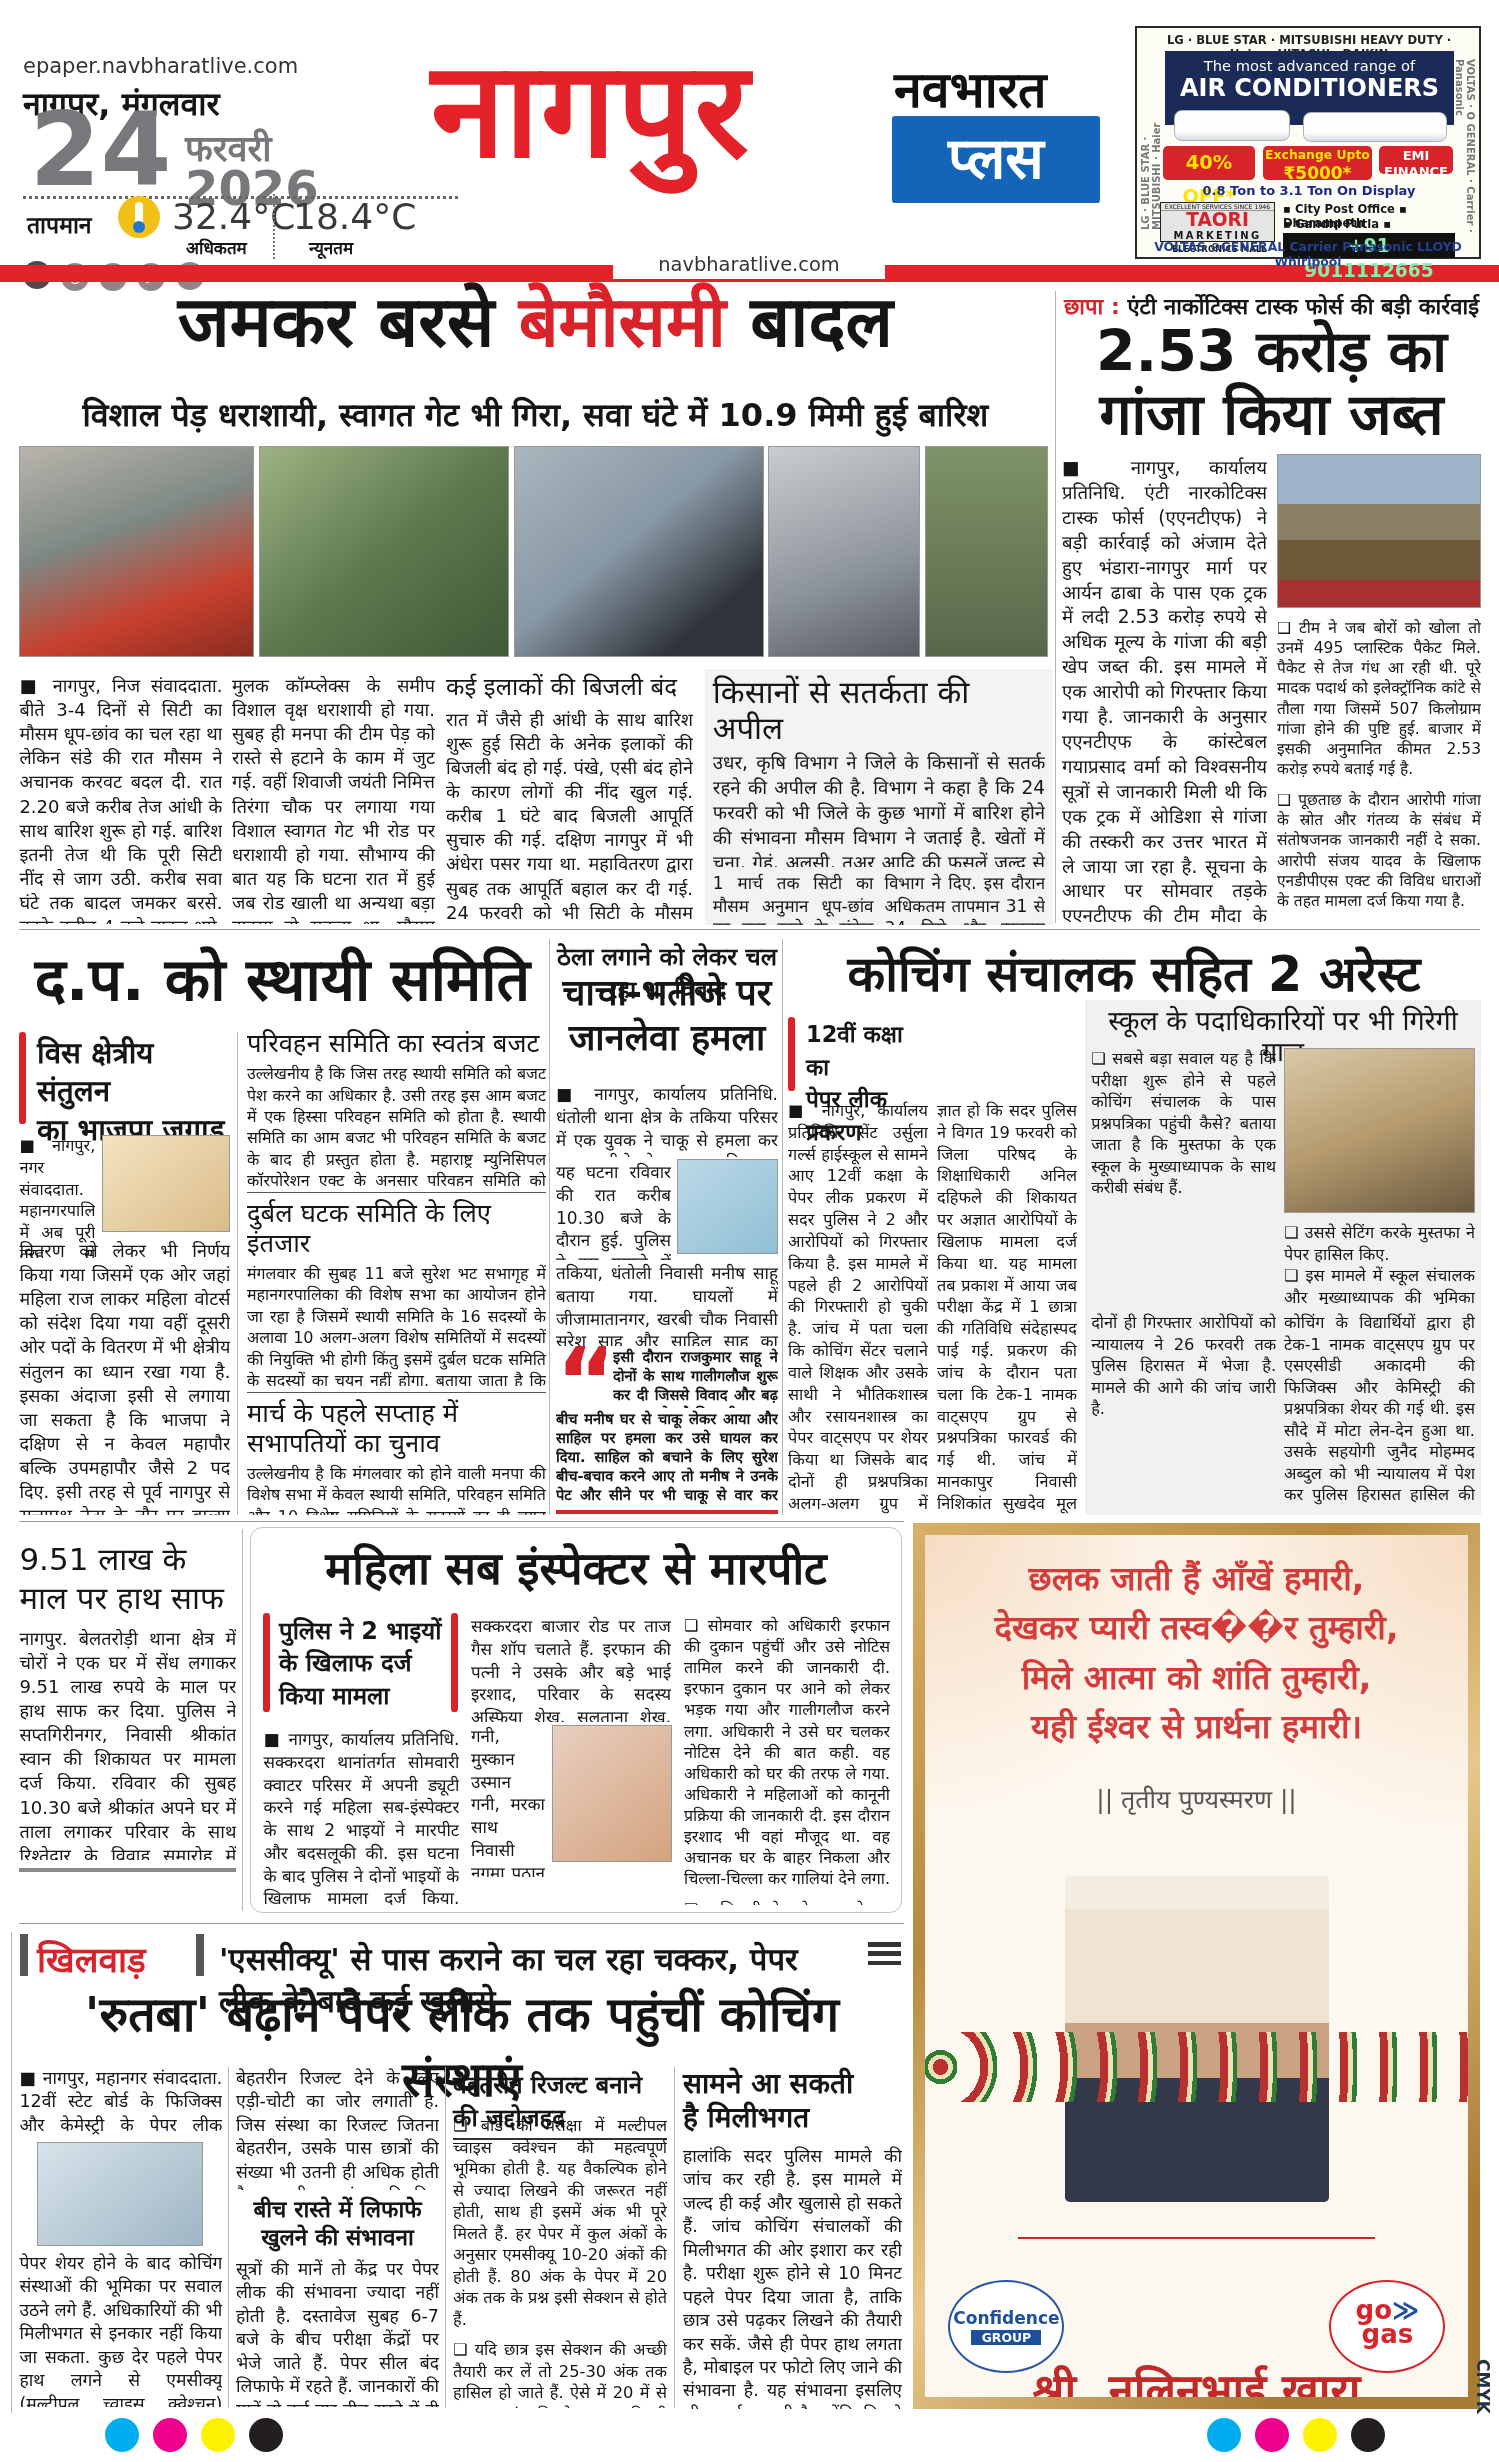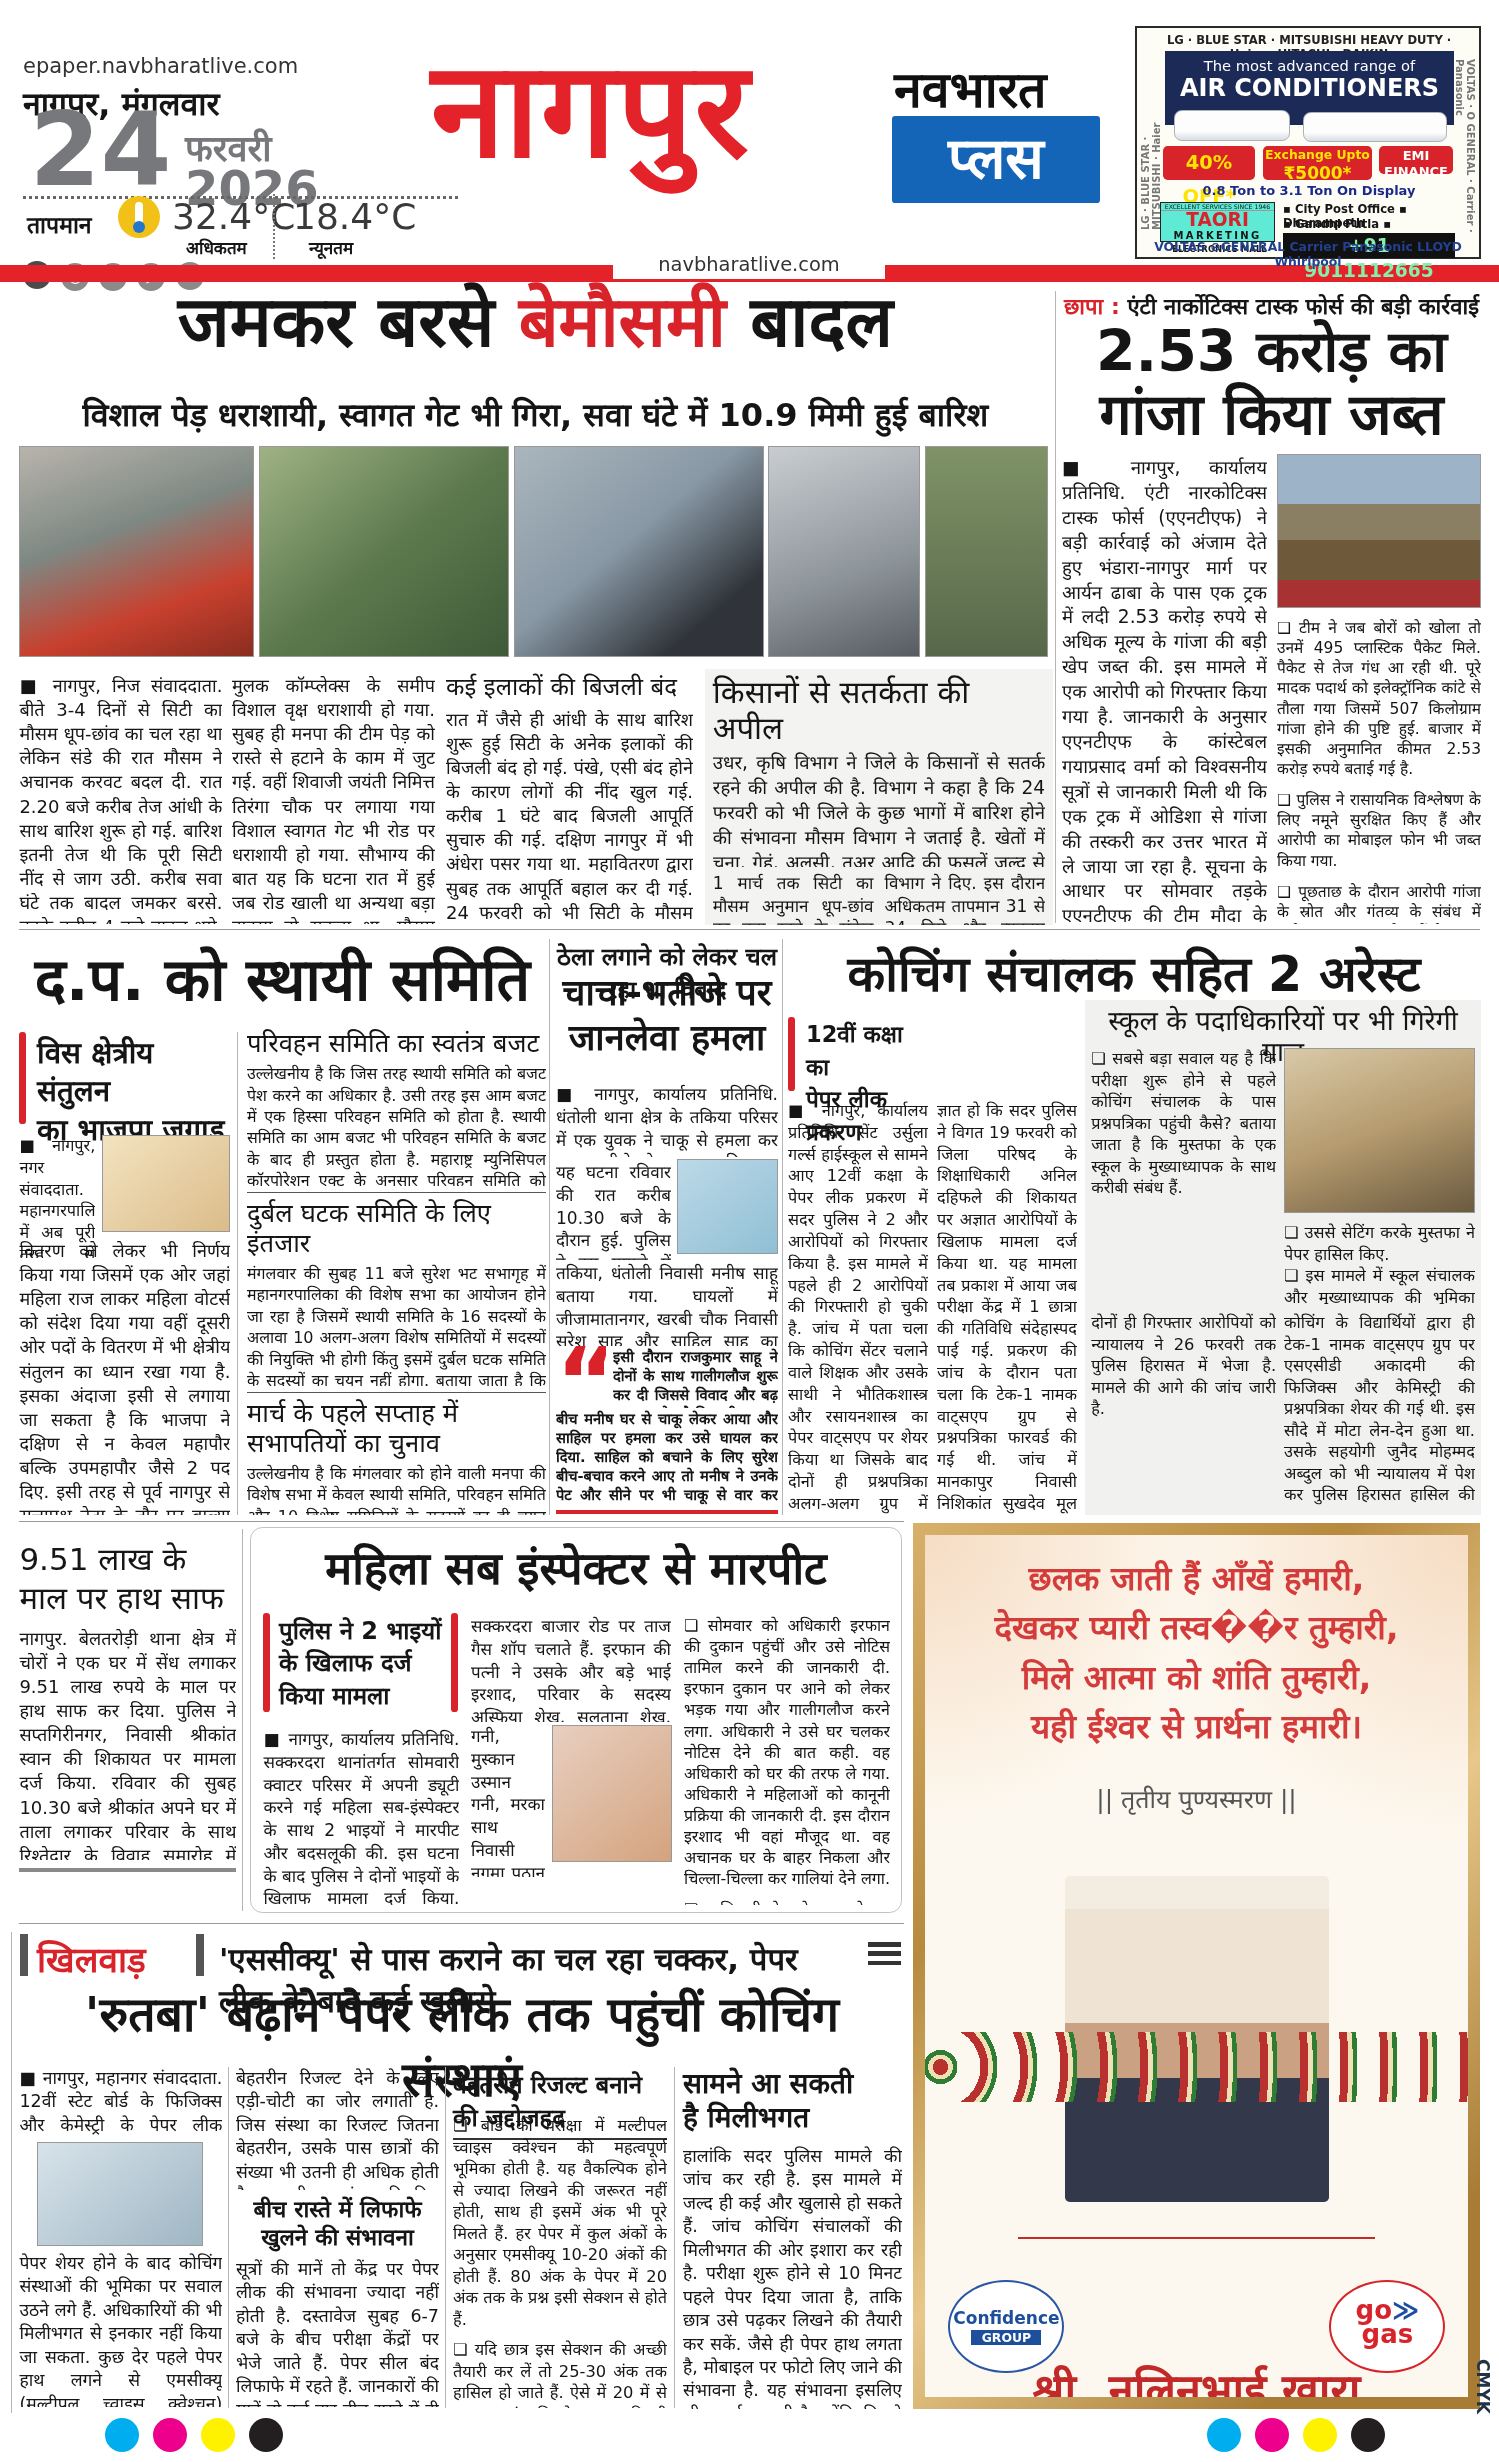--- a/index.html
+++ b/index.html
@@ -73,21 +73,21 @@
     <div class="badge-red abs" style="left:26px;top:118px;width:92px;height:34px;font-size:19.4px;line-height:34px"><span>40% OFF*</span></div>
     <div class="badge-red abs" style="left:126px;top:118px;width:109px;height:34px;font-size:12.4px;line-height:1.2">
       <div style="margin-top:2.3px">Exchange Upto</div>
       <div style="font-size:17px">₹5000*</div>
     </div>
     <div class="badge-red abs" style="left:242px;top:118px;width:74px;height:28px;font-size:13px;line-height:1.2;color:#fff">
       <div style="margin-top:2.3px">EMI</div>
       <div>FINANCE</div>
     </div>
     <div class="abs b ctr" style="left:26px;top:155px;width:292px;font-size:13px;color:#1b2a8a">0.8 Ton to 3.1 Ton On Display</div>
-    <div class="abs" style="left:23px;top:174px;width:115px;height:40px;border:1.6px solid #222;background:#5eead4;text-align:center">
+    <div class="abs" style="left:23px;top:174px;width:115px;height:40px;border:1.6px solid #222;background:#e5e5e5;text-align:center">
       <div style="font-size:6.2px;border-bottom:0.8px solid #999">EXCELLENT SERVICES SINCE 1946</div>
       <div class="b" style="font-size:18.6px;color:#d8232a;line-height:1">TAORI</div>
       <div class="b" style="font-size:10px;letter-spacing:2.3px">MARKETING</div>
     </div>
     <div class="abs b" style="left:25px;top:216px;width:115px;font-size:8.5px;text-align:center">ELECTRONICS MALL</div>
     <div class="abs b" style="left:146px;top:174px;width:174px;font-size:11.6px">▪ City Post Office  ▪ Dharampeth</div>
     <div class="abs b" style="left:146px;top:189px;width:174px;font-size:11.6px">▪ Gandhi Putla  ▪ Yashwant Stadium</div>
     <div class="abs b ctr" style="left:146px;top:205px;width:172px;height:25px;background:#111;color:#86efac;font-size:18.6px;line-height:25px">+91 9011112665</div>
 
   </div>
@@ -129,21 +129,20 @@
     <span>एंटी नार्कोटिक्स टास्क फोर्स की बड़ी कार्रवाई</span>
   </div>
   <div class="abs ctr b" style="left:1062px;top:320px;width:419px;font-size:57px;line-height:1.1">
     <div>2.53 करोड़ का</div>
     <div>गांजा किया जब्त</div>
   </div>
   <div class="abs body-txt clip" style="left:1062px;top:456px;width:205px;height:466px;font-size:18.6px">■ नागपुर, कार्यालय प्रतिनिधि. एंटी नारकोटिक्स टास्क फोर्स (एएनटीएफ) ने बड़ी कार्रवाई को अंजाम देते हुए भंडारा-नागपुर मार्ग पर आर्यन ढाबा के पास एक ट्रक में लदी 2.53 करोड़ रुपये से अधिक मूल्य के गांजा की बड़ी खेप जब्त की. इस मामले में एक आरोपी को गिरफ्तार किया गया है. जानकारी के अनुसार एएनटीएफ के कांस्टेबल गयाप्रसाद वर्मा को विश्वसनीय सूत्रों से जानकारी मिली थी कि एक ट्रक में ओडिशा से गांजा की तस्करी कर उत्तर भारत में ले जाया जा रहा है. सूचना के आधार पर सोमवार तड़के एएनटीएफ की टीम मौदा के समीप माथनी टोल नाका पहुंच गई. टीम ने आर्यन ढाबा के पास ट्रक नंबर देखकर वाहन की तलाशी ली. चालक ने अपना नाम संजय मदन यादव (48) बताया. इसके बाद ट्रक में रखी प्लास्टिक की बोरियां खोलने पर उनमें गांजा होने की पुष्टि हुई.</div>
   <div class="photo" style="left:1277px;top:454px;width:204px;height:154px;background:linear-gradient(180deg,#9db3c8 0 32%,#8a7f62 32% 56%,#6e5a3a 56% 82%,#a83232 82% 100%)"></div>
   <div class="abs clip sq-bullets" style="left:1277px;top:618px;width:204px;height:306px;font-size:15.5px;line-height:1.3;text-align:justify">
     <div>❑ <span>टीम ने जब बोरों को खोला तो उनमें 495 प्लास्टिक पैकेट मिले. पैकेट से तेज गंध आ रही थी. पूरे मादक पदार्थ को इलेक्ट्रॉनिक कांटे से तौला गया जिसमें 507 किलोग्राम गांजा होने की पुष्टि हुई. बाजार में इसकी अनुमानित कीमत 2.53 करोड़ रुपये बताई गई है.</span></div>
-    <div>❑ <span>पुलिस ने रासायनिक विश्लेषण के लिए नमूने सुरक्षित किए हैं और आरोपी का मोबाइल फोन भी जब्त किया गया.</span></div>
     <div>❑ <span>पूछताछ के दौरान आरोपी गांजा के स्रोत और गंतव्य के संबंध में संतोषजनक जानकारी नहीं दे सका. आरोपी संजय यादव के खिलाफ एनडीपीएस एक्ट की विविध धाराओं के तहत मामला दर्ज किया गया है.</span></div>
 
   </div>
 
   <div class="hline" style="left:19.4px;top:929px;width:1461px"></div>
 
   <div class="abs ctr b" style="left:19.4px;top:937px;width:526px;font-size:59px">द.प. को स्थायी समिति</div>
   <div class="redbar" style="left:19.4px;top:1032px;height:92px"></div>
   <div class="abs b" style="left:37px;top:1034px;width:194px;font-size:29.5px;line-height:1.3">
     <div>विस क्षेत्रीय संतुलन</div>

